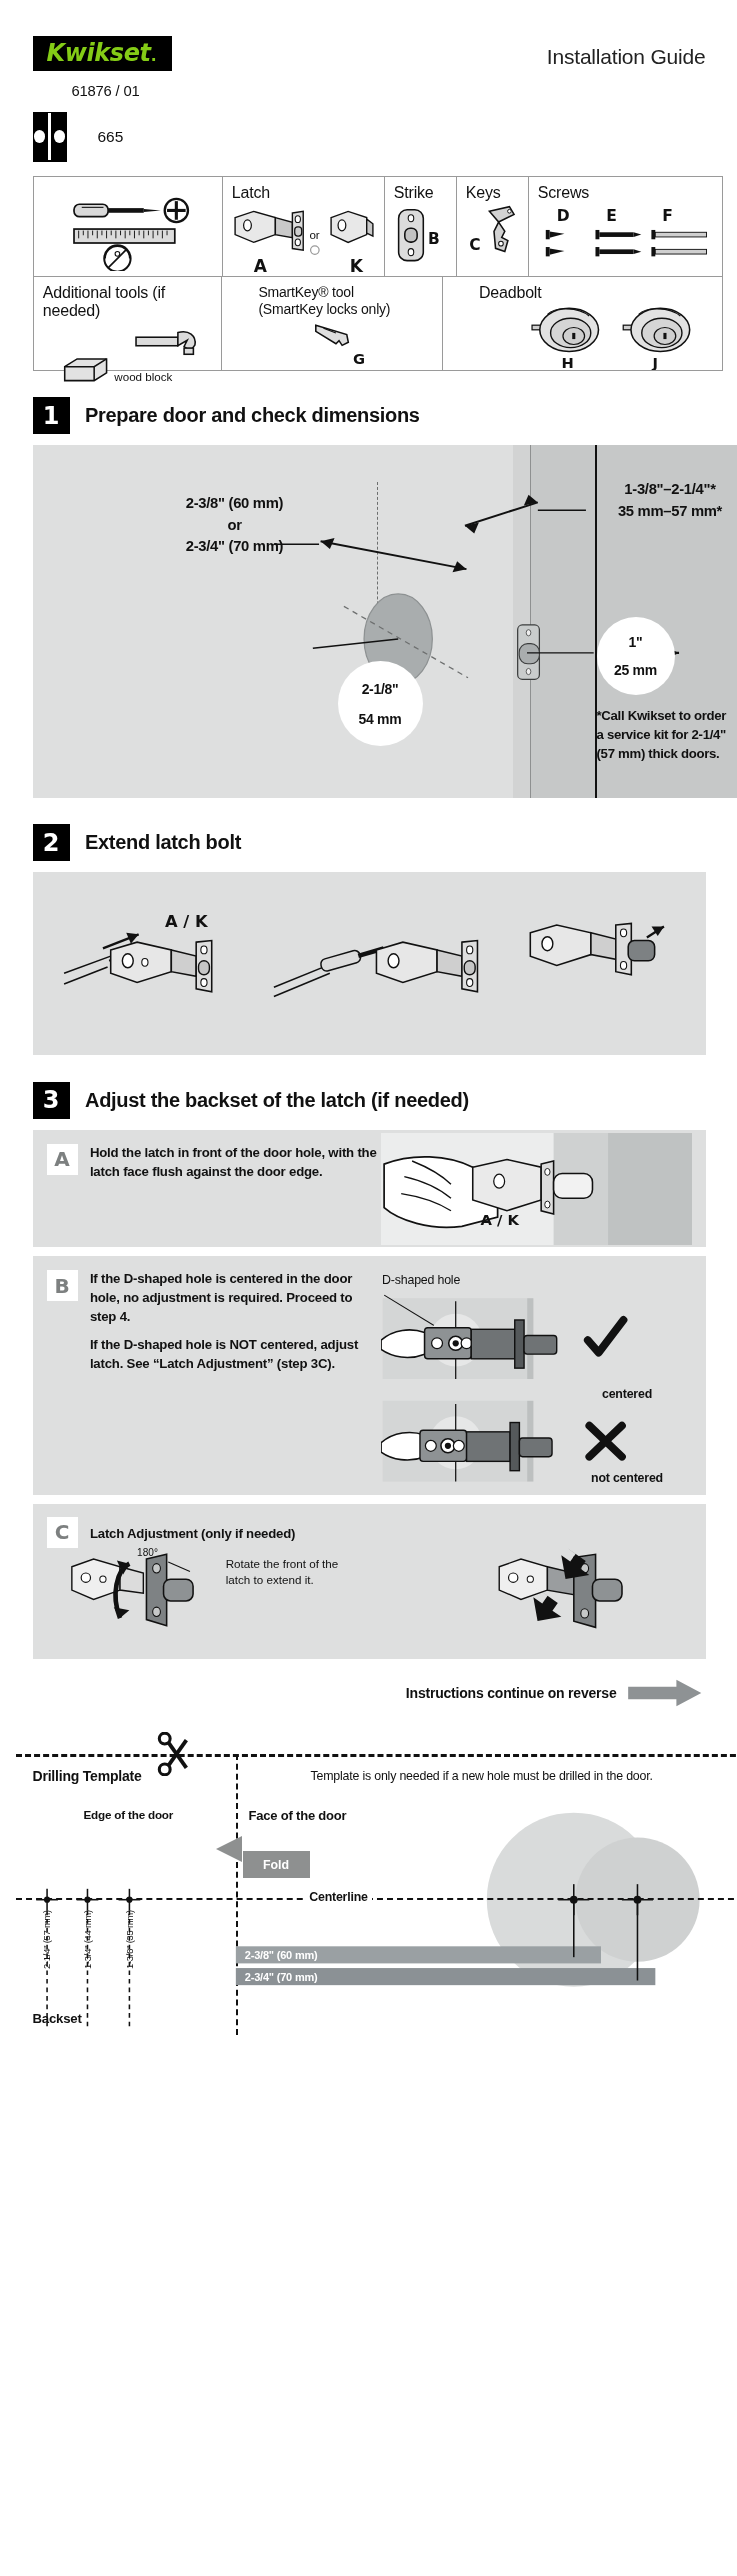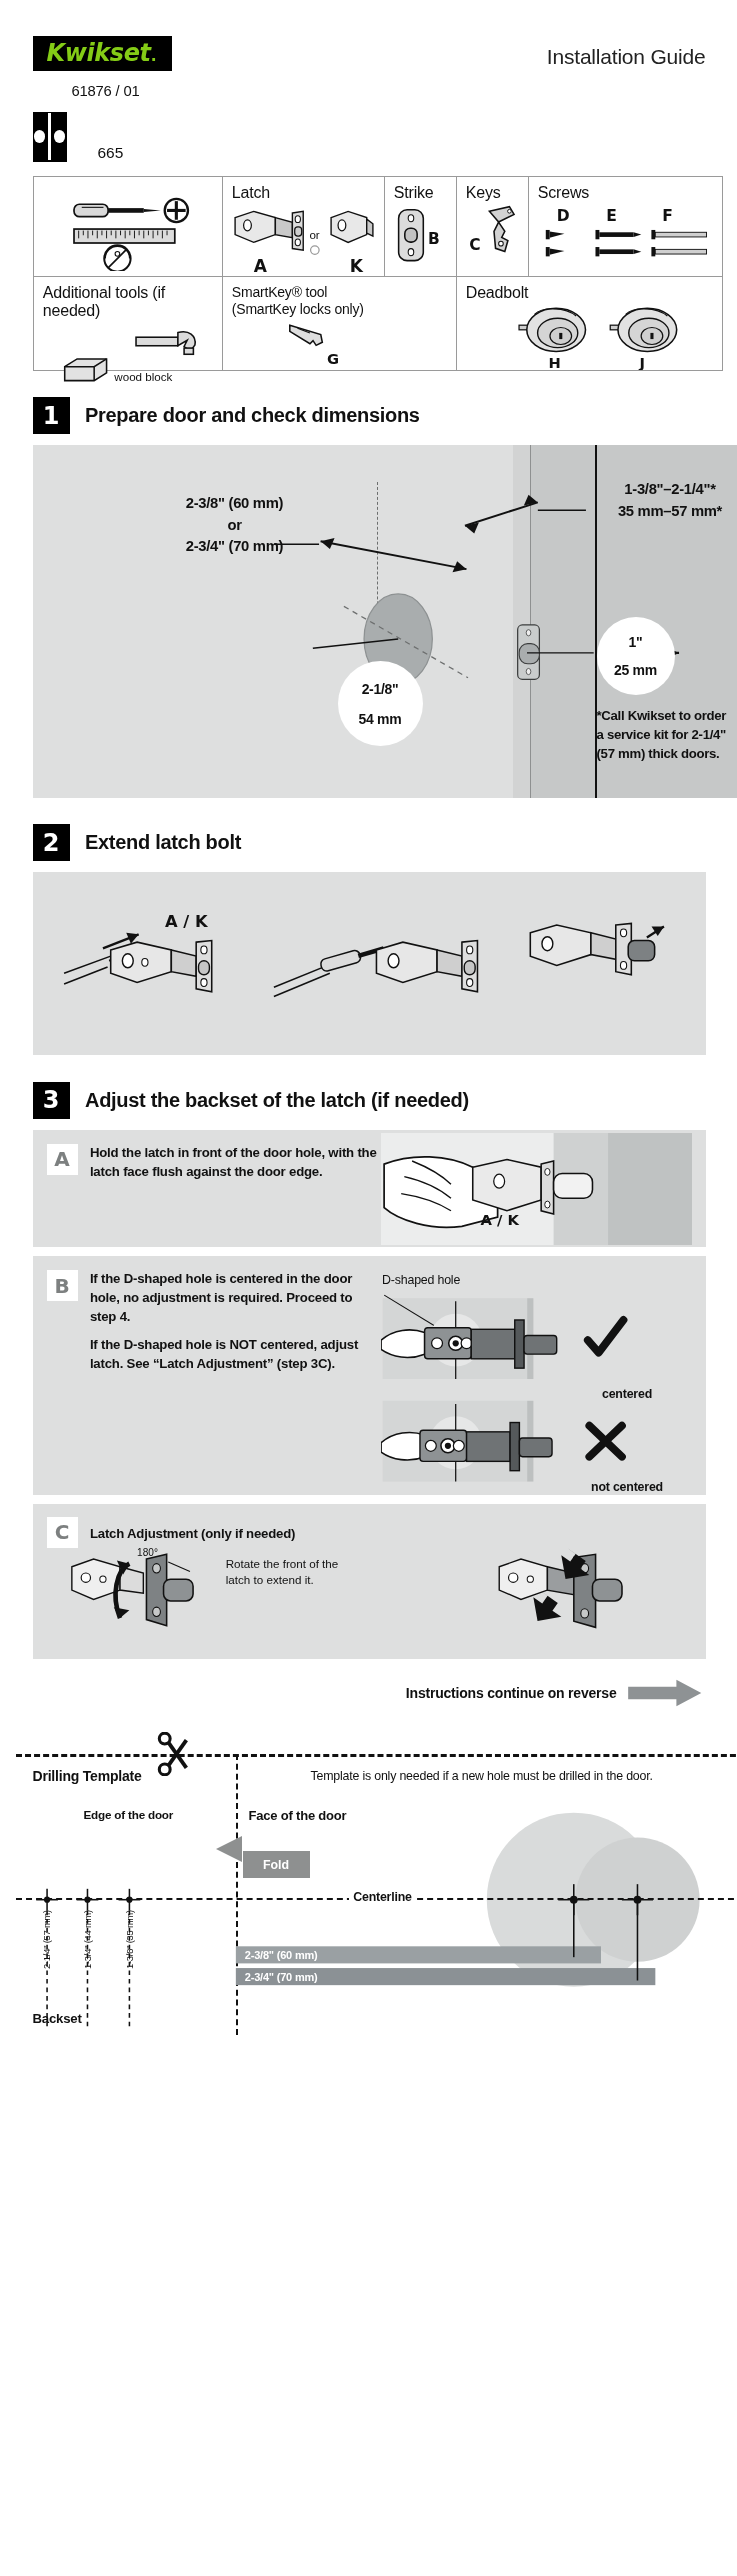--- a/index.html
+++ b/index.html
@@ -13,33 +13,33 @@
   
   .hdr { display: flex; align-items: flex-start; justify-content: space-between;
          padding: 36px 17px 0 17px; }
   .logo { background: #000; color: #84cc16; font-family: "DejaVu Sans", sans-serif;
           font-weight: 700; font-style: italic; font-size: 24px; letter-spacing: -0.4px;
           padding: 4.7px 15.5px 6.2px 14px; line-height: 1; }
   .logo .dot { font-style: normal; font-size: 15.5px; }
   .guide-title { font-size: 21px; color: #222; letter-spacing: -0.2px; padding-top: 9.3px; }
 
   .docnum { font-size: 14.8px; padding: 12.4px 0 0 56px; letter-spacing: -0.2px; }
-  .modelrow { display:flex; align-items:flex-end; gap: 31px; padding: 12.4px 0 0 17px; }
+  .modelrow { display:flex; align-items:center; gap: 31px; padding: 12.4px 0 0 17px; }
   .model-icon { width: 34px; height: 50px; background: #000; position: relative; }
   .model-icon .knob1, .model-icon .knob2 { position:absolute; top: 18.6px; width: 11px; height: 12.4px;
         background: #fff; border-radius: 50%; }
   .model-icon .knob1 { left: 1.6px; }
   .model-icon .knob2 { right: 1.6px; }
   .model-icon .bar { position:absolute; left:15.5px; top:1.6px; width:3.1px; height:47px; background:#fff;}
   .model-num { font-size: 15.5px; }
 
   
   .parts-table { margin: 14px 17px 0 17px; border: 1.2px solid #9a9a9a; width: 690px; }
   .pt-row { display: flex; border-bottom: 1.2px solid #9a9a9a; }
-  .pt-row:last-child { border-bottom: none; }
+  .pt-row:last-child { border-bottom: none; gap: 27px; }
   .pt-cell { border-right: 1.2px solid #9a9a9a; padding: 7px 9.3px; position: relative; }
   .pt-cell:last-child { border-right: none; }
   .pt-head { font-weight: 700; font-size: 15.5px; letter-spacing: -0.2px; }
   .pt-lbl { font-size: 16px; letter-spacing: -0.2px; }
   .pt-sub { font-size: 14px; letter-spacing: -0.2px; line-height: 1.25; }
   .hdr-row .pt-cell { height: 33px; display:flex; align-items:center; }
 
   .cell-tools { width: 189px; }
   .cell-latch { width: 162px; }
   .cell-strike { width: 72px; }
@@ -109,21 +109,21 @@
   .tmpl-note { position:absolute; left: 295px; top: 45px; font-size: 12.4px; letter-spacing:-0.2px;}
   .lbl-edge { position:absolute; left: 68px; top: 84px; font-weight:700; font-size:11.7px; letter-spacing:-0.2px;}
   .lbl-face { position:absolute; left: 233px; top: 84px; font-weight:700; font-size:13px; letter-spacing:-0.2px;}
   .foldbtn { position:absolute; left: 227px; top: 112px; width: 67px; height: 26.4px;
       background:#8e9090; color:#fff; font-weight:700; font-size:12.4px;
       display:flex; align-items:center; justify-content:center;margin-top:15px; }
   .foldarrow { position:absolute; left: 200px; top: 112px; width:0; height:0;
       border-top: 13.2px solid transparent; border-bottom: 13.2px solid transparent;
       border-right: 26.4px solid #8e9090; }
   .centerline-lbl { position:absolute; left: 289px; top: 166px; font-weight:700; font-size:12.4px;
-      background:#fff; padding: 0 4.7px; letter-spacing:-0.2px;margin-left:44px;}
+      background:#fff; padding: 0 4.7px; letter-spacing:-0.2px;}
   .ctr-dash { position:absolute; left: 0px; top: 174px; width: 738px; height:0; border-top: 2.3px dashed #111;}
   .tick-lbl { position:absolute; font-size: 9.3px; letter-spacing:-0.2px;
       transform: rotate(-90deg); transform-origin: left top; white-space: nowrap; }
   .bandblue { position:absolute; background:#9aa0a3; color:#fff; font-size: 11px;
       font-weight:700; display:flex; align-items:center; padding-left: 9.3px; letter-spacing:-0.2px;}
   .backset-lbl { position:absolute; left: 17px; top: 287px; font-weight:700; font-size:13.2px; letter-spacing:-0.2px;}
 </style>
 </head>
 <body>
 
@@ -551,21 +551,21 @@
           <rect x="178" y="56" width="42" height="24" rx="4" fill="#6f7375" stroke="#111" stroke-width="1.8"></rect>
 
           <g stroke="#111" stroke-width="10" stroke-linecap="round">
             <line x1="268" y1="40" x2="310" y2="80"></line>
             <line x1="310" y1="40" x2="268" y2="80"></line>
           </g>
         </g>
       </svg>
 
       <div class="verdict" style="position:absolute; left:196px; top:131px; width:101px;">centered</div>
-      <div class="verdict" style="position:absolute; left:188px; top:224px; width:117px;">not centered</div>
+      <div class="verdict" style="position:absolute; left:188px; top:215px; width:117px;">not centered</div>
     </div>
   </div>
 
   <div class="sub" style="height:155px; display:block;">
     <div style="display:flex; align-items:center;">
       <div class="sub-letter" style="margin-top:12.4px">C</div>
       <div class="subC-title" style="padding-top:14px">Latch Adjustment (only if needed)</div>
     </div>
 
     <svg width="704" height="109" viewBox="0 0 906 140" style="display:block">

